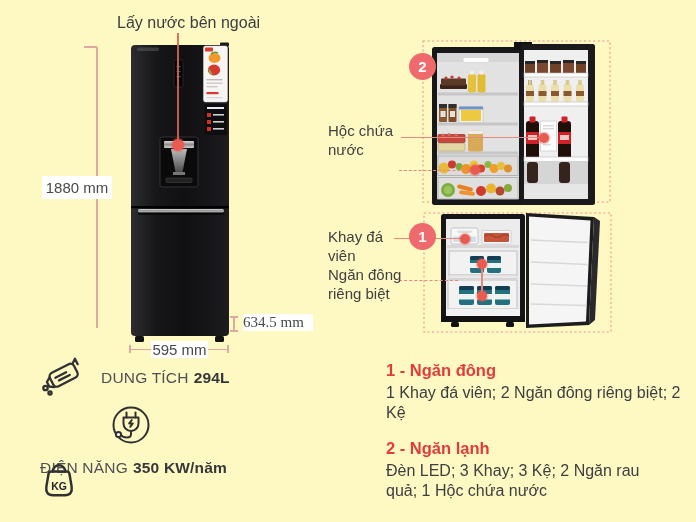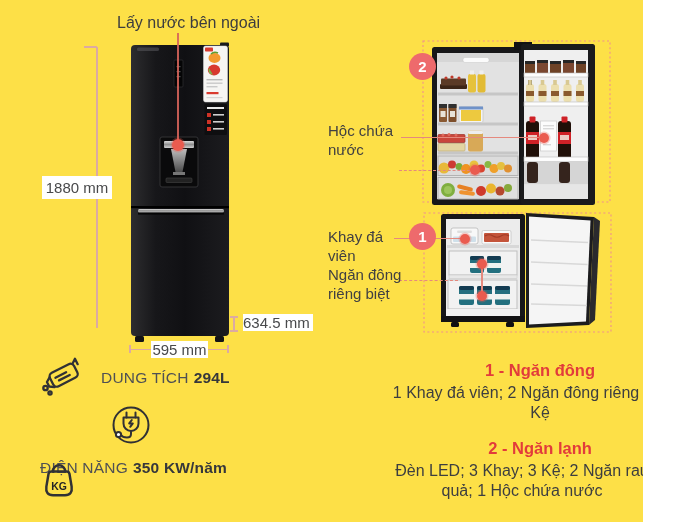--- a/index.html
+++ b/index.html
@@ -1,37 +1,37 @@
 <!DOCTYPE html>
 <html><head>
 <meta charset="utf-8">
 <style>
   html,body{margin:0;padding:0;background:#fff;}
-  #stage{position:relative;width:643px;height:522px;background:#fde047;overflow:hidden;
+  #stage{position:relative;width:696px;height:522px;background:#fef9c3;overflow:hidden;
          font-family:"Liberation Sans","DejaVu Sans",sans-serif;color:#3f4042;}
   .abs{position:absolute;}
   
   .cline{position:absolute;height:0;border-top:1.6px solid #e5897e;}
   .cline.dashed{border-top-style:dashed;}
   .vline{position:absolute;width:1.6px;background:#e5897e;}
   .dimline{position:absolute;background:#dcaaa2;}
   .dot{position:absolute;width:10px;height:10px;border-radius:50%;background:#ea5b4f;
        box-shadow:0 0 0 1.5px rgba(234,91,79,.30);z-index:6;}
   .badge{position:absolute;width:27px;height:27px;border-radius:50%;background:#ee6a6c;
          color:#fff;font-weight:bold;font-size:15px;display:flex;align-items:center;
          justify-content:center;z-index:7;}
   .lbl{position:absolute;font-size:15px;line-height:18.5px;color:#414042;}
   .dimtext{position:absolute;font-size:15px;color:#48494b;background:#fff;text-align:center;z-index:5;}
   
   .spec-row{position:absolute;left:40px;display:flex;align-items:center;gap:13px;height:44px;}
   .spec-ic{width:48px;display:flex;align-items:center;justify-content:flex-start;}
   .spec-tx{font-size:15.5px;color:#4f5054;letter-spacing:.2px;white-space:nowrap;}
   .spec-tx b{color:#36373b;margin-left:5px;}
   
-  #info{position:absolute;left:386px;top:360px;width:308px;text-align:center;}
+  #info{position:absolute;left:386px;top:360px;width:308px;}
   .info-title{color:#e23b3b;font-size:16.5px;font-weight:bold;margin:0 0 3px 0;line-height:20px;}
   .info-desc{font-size:16px;color:#3d3e40;margin:0 0 15px 0;line-height:20px;}
   .info-desc.narrow{width:272px;}
   svg{display:block;}
 </style>
 </head>
 <body>
 
 <div id="stage">
 
@@ -115,21 +115,21 @@
 
   <div class="dimline" style="left:129px;top:345px;width:1.5px;height:8px;"></div>
   <div class="dimline" style="left:227px;top:345px;width:1.5px;height:8px;"></div>
   <div class="dimline" style="left:130px;top:348.5px;width:21px;height:1.5px;"></div>
   <div class="dimline" style="left:208px;top:348.5px;width:20px;height:1.5px;"></div>
   <div class="dimtext" style="left:151px;top:341px;width:57px;">595 mm</div>
 
   <div class="dimline" style="left:230px;top:316px;width:8px;height:1.5px;"></div>
   <div class="dimline" style="left:233.3px;top:316px;width:1.5px;height:15px;"></div>
   <div class="dimline" style="left:230px;top:330px;width:8px;height:1.5px;"></div>
-  <div class="dimtext" style="left:243px;top:314px;width:70px;text-align:left;">634.5 mm</div>
+  <div class="dimtext" style="left:243px;top:314px;width:70px;text-align:left;font-family:Liberation Serif, serif;">634.5 mm</div>
 
   <svg class="abs" style="left:408px;top:34px;" width="212" height="302" viewBox="408 34 212 302">
 
     <rect x="423" y="41" width="187" height="161" fill="none" stroke="#f09090" stroke-width="1.1" stroke-dasharray="2 2.6"></rect>
     <rect x="424" y="213" width="187" height="119" fill="none" stroke="#f09090" stroke-width="1.1" stroke-dasharray="2 2.6"></rect>
 
     <g>
       <rect x="432" y="47" width="93" height="158" rx="2.5" fill="#171719"></rect>
       <rect x="437" y="53" width="82" height="146" fill="#e2e2e2"></rect>
       <rect x="437" y="53" width="82" height="9" fill="#d6d6d6"></rect>

